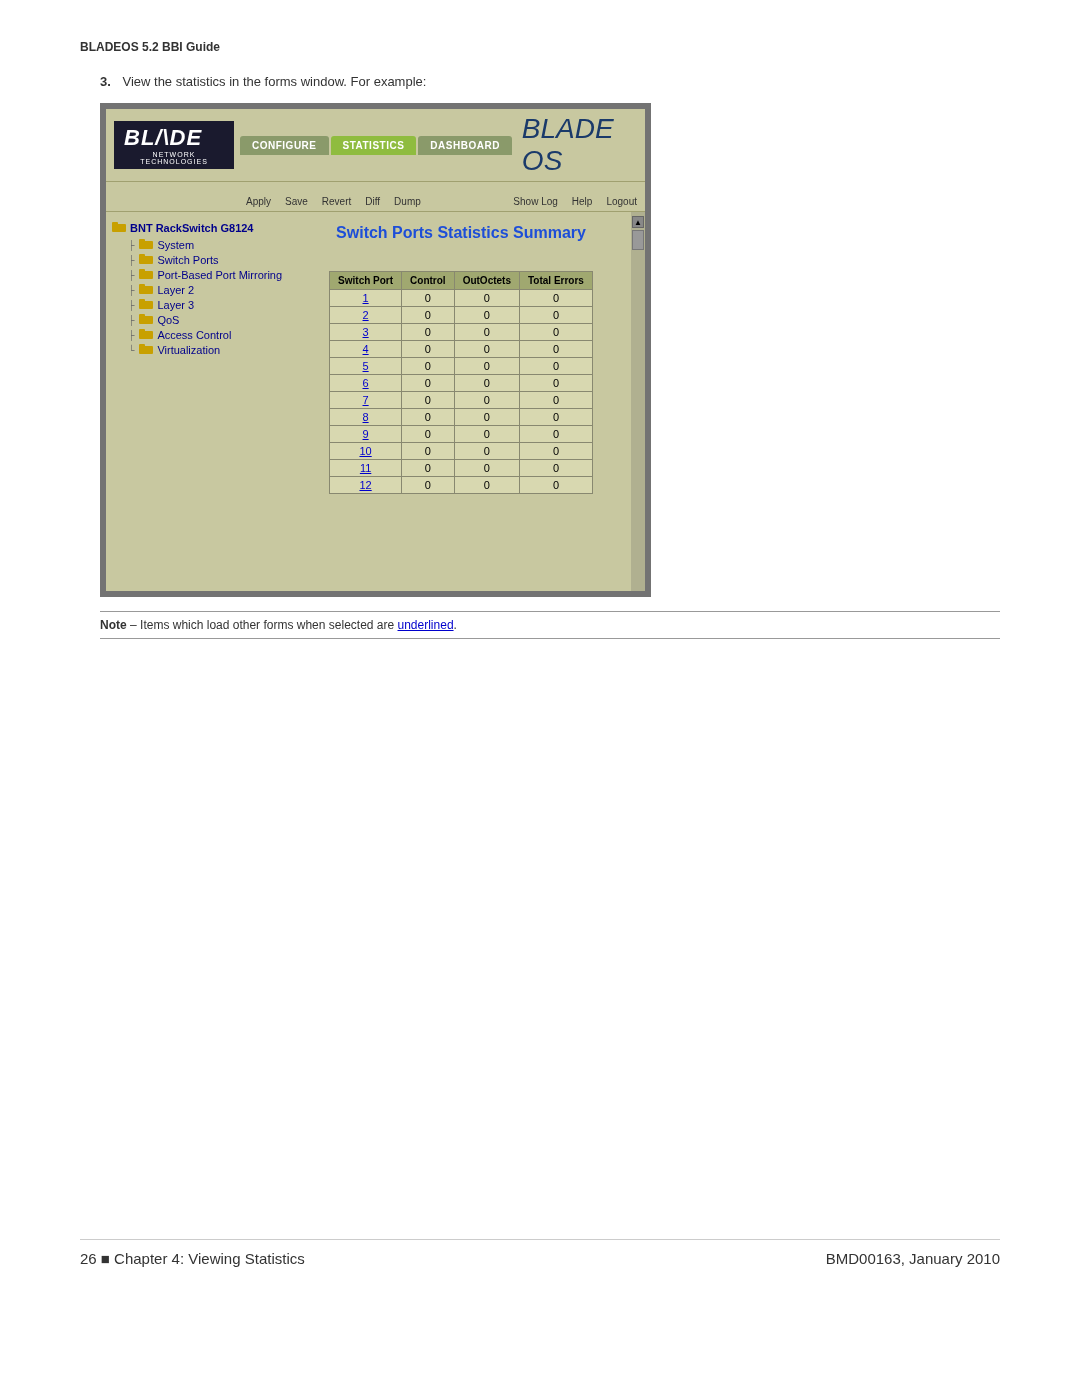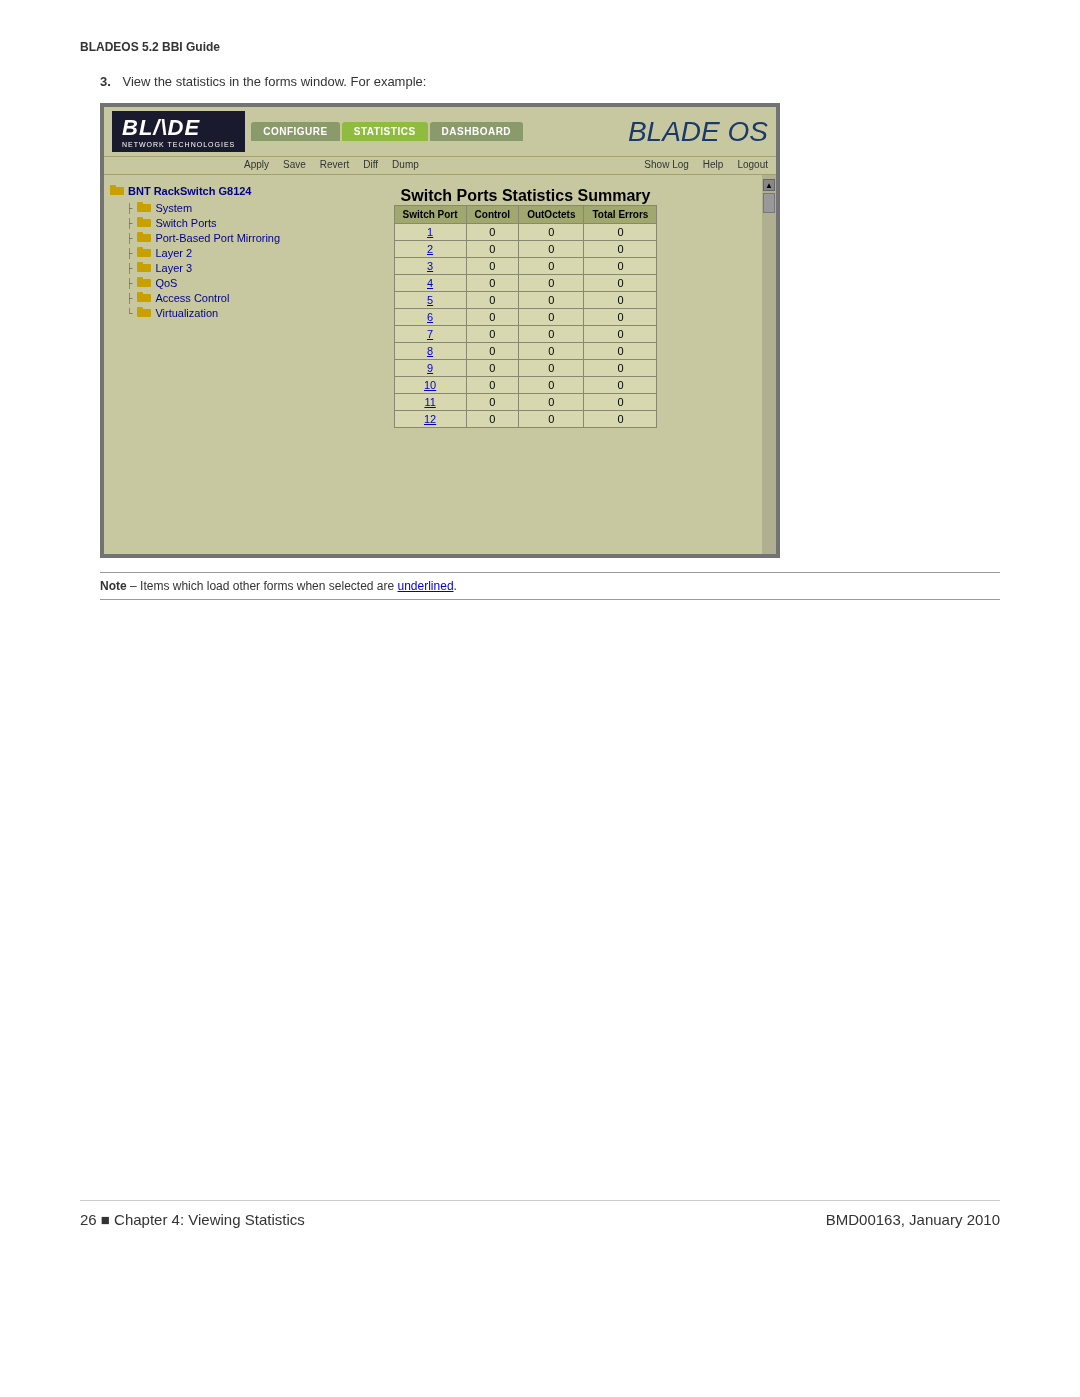--- a/index.html
+++ b/index.html
@@ -30,22 +30,22 @@
       margin-left: 20px;
     }
 
     .step-number {
       font-weight: bold;
       margin-right: 8px;
     }
 
     
     .browser-window {
-      border: 4px solid #737373;
-      width: 680px;
+      border: 6px solid #737373;
+      width: 551px;
       margin-left: 20px;
       background: #c8c8a0;
       position: relative;
     }
 
     
     .top-nav {
       background: #c8c8a0;
       display: flex;
       align-items: center;
@@ -116,21 +116,21 @@
       color: #1a3a6a;
       font-style: italic;
       margin-left: 10px;
     }
 
     
     .secondary-nav {
       background: #c8c8a0;
       display: flex;
       align-items: flex-end;
-      padding: 2px 8px 4px 140px;
+      padding: 14px 8px 4px 140px;
       gap: 14px;
       border-top: 1px solid #a0a070;
     }
 
     .secondary-nav-right {
       margin-left: auto;
       display: flex;
       gap: 14px;
     }
 
@@ -186,22 +186,22 @@
     .content-panel {
       flex: 1;
       padding: 12px;
       background: #c8c8a0;
     }
 
     .content-title {
       text-align: center;
       font-size: 16px;
       font-weight: bold;
-      color: #000000;
-      margin-bottom: 0;
+      color: #1d4ed8;
+      margin-bottom: 29px;
     }
 
     
     .stats-table {
       border-collapse: collapse;
       margin: 0 auto;
       background: #c8c8a0;
     }
 
     .stats-table th {

